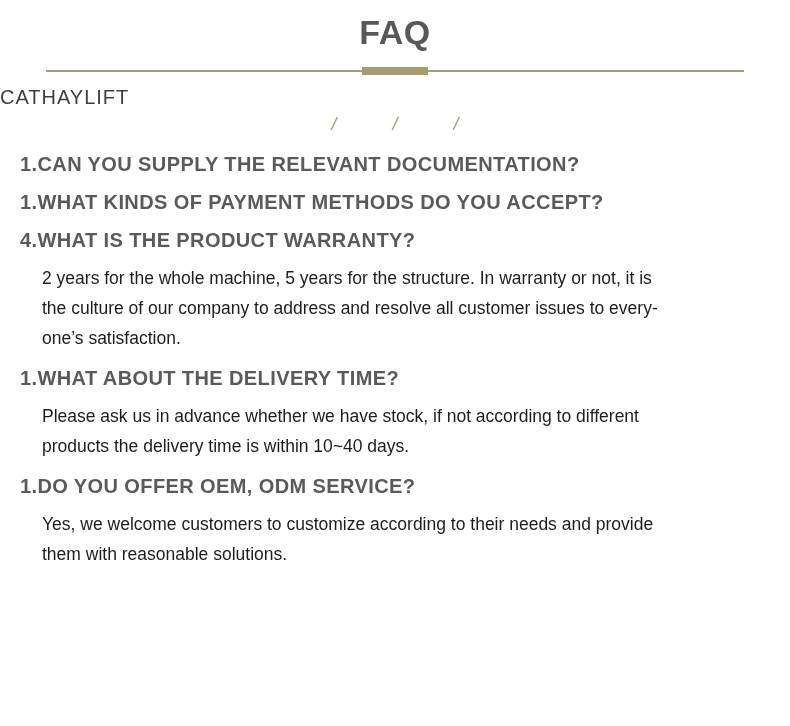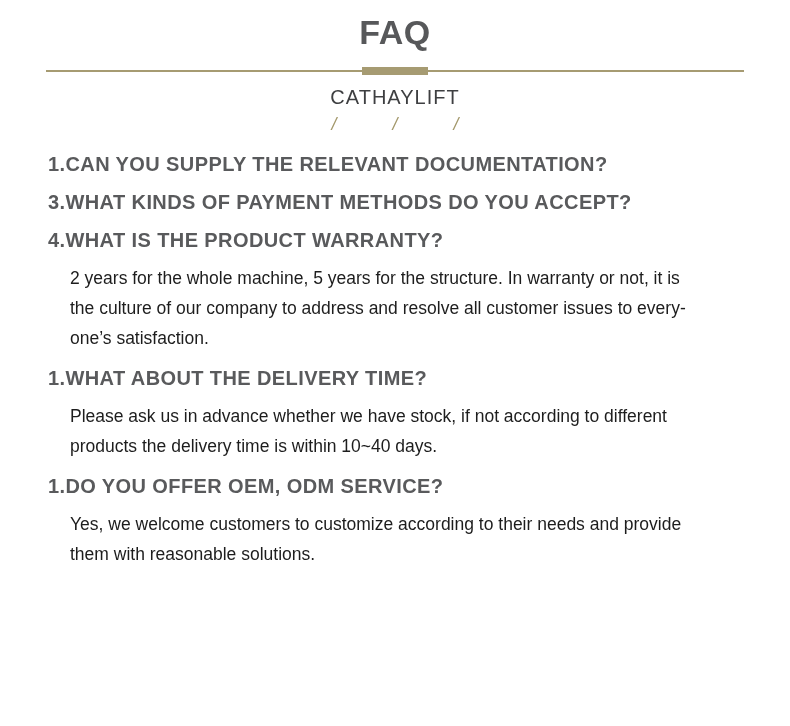--- a/index.html
+++ b/index.html
@@ -42,21 +42,21 @@
     position: absolute;
     left: 50%;
     top: 0;
     width: 66px;
     height: 8px;
     margin-left: -33px;
     background: #a69b72;
   }
   .brand {
     margin-top: 11px;
-    text-align: center;
+    text-align: left;
     font-size: 20px;
     line-height: 22px;
     color: #3e3f41;
     letter-spacing: 1px;
     font-weight: 400;
   }
   .slashes {
     margin-top: 5px;
     display: flex;
     justify-content: center;
@@ -65,21 +65,20 @@
     line-height: 22px;
     font-style: italic;
     color: #a3986b;
   }
   .faq-list {
     margin-top: 16px;
     padding: 0 42px 0 20px;
   }
   .faq-item {
     margin-bottom: 12px;
-    margin-left: 28px;
   }
   .faq-question {
     margin: 0 0 10px 0;
     font-size: 20px;
     line-height: 26px;
     font-weight: bold;
     color: #595a5c;
     letter-spacing: 0.4px;
   }
   .faq-answer {
@@ -111,21 +110,21 @@
     <span>/</span>
   </div>
 
   <section class="faq-list">
 
     <article class="faq-item">
       <h2 class="faq-question">1.CAN YOU SUPPLY THE RELEVANT DOCUMENTATION?</h2>
     </article>
 
     <article class="faq-item">
-      <h2 class="faq-question">3.WHAT KINDS OF PAYMENT METHODS DO YOU ACCEPT?</h2>
+      <h2 class="faq-question">1.WHAT KINDS OF PAYMENT METHODS DO YOU ACCEPT?</h2>
     </article>
 
     <article class="faq-item">
       <h2 class="faq-question">4.WHAT IS THE PRODUCT WARRANTY?</h2>
       <p class="faq-answer">2 years for the whole machine, 5 years for the structure. In warranty or not, it is
 the culture of our company to address and resolve all customer issues to every-
 one’s satisfaction.</p>
     </article>
 
     <article class="faq-item">

